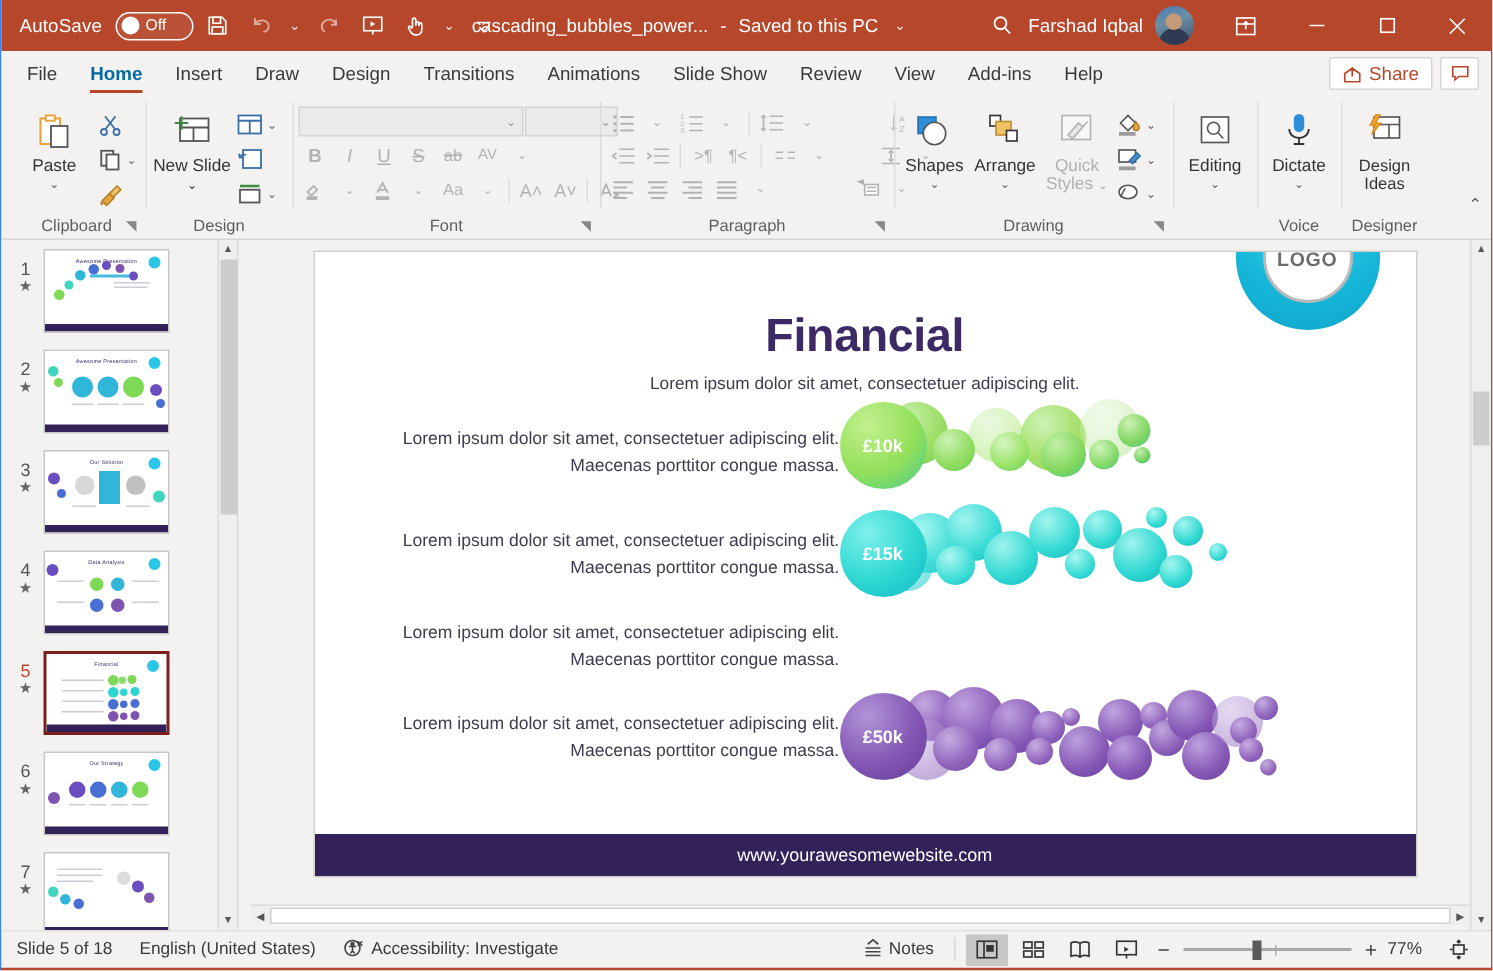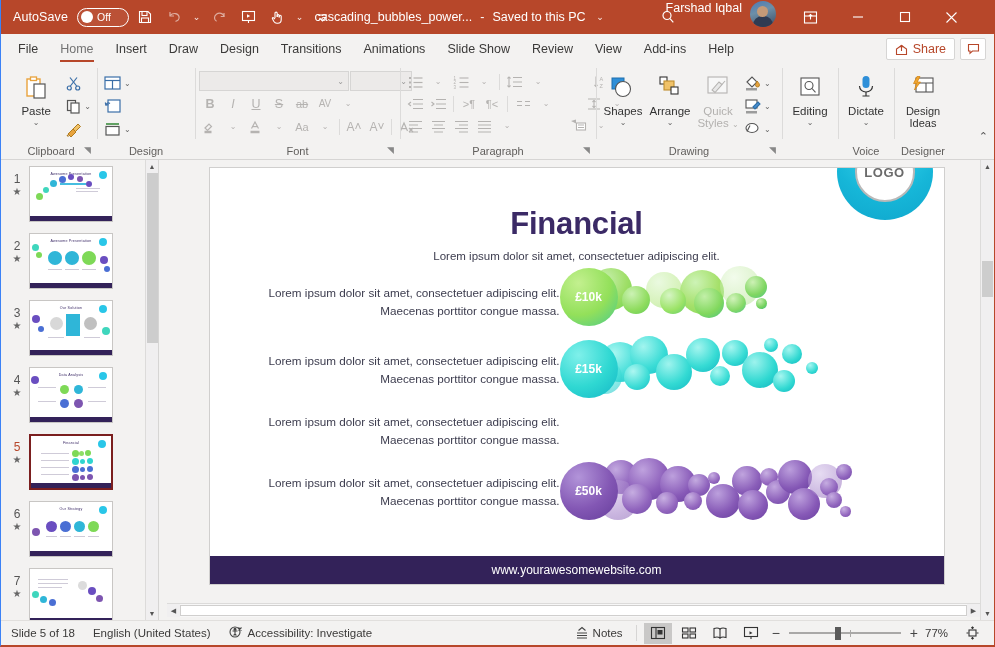--- a/index.html
+++ b/index.html
@@ -36,21 +36,21 @@
   .tb-icon svg { display:block; }
   .tb-icon.dim { opacity: .55; }
   .tb-chev { width: 13px; display:flex; align-items:center; justify-content:center; font-size:9px; opacity:.9;}
   .tb-center {
     position: absolute; left: 0; right: 0; display: flex; align-items: center;
     justify-content: center; gap: 8px; pointer-events: none;
   }
   .tb-center > * { pointer-events: auto; }
   .doc-title { font-size: 12.5px; }
   .saved-state { font-size: 12.5px; }
-  .tb-right { margin-left: auto; display: flex; gap: 2px; padding-right: 20px; }
+  .tb-right { margin-left: auto; display: flex; align-items: center; gap: 2px; padding-right: 0; }
   .username { font-size: 12.5px; margin-right: 6px; }
   .avatar {
     width: 26px; height: 26px; border-radius: 50%; overflow:hidden;
     background: linear-gradient(160deg,#4a7ab5 0%, #6d8fa8 40%, #3b4b63 100%);
     position: relative; margin-right: 10px; flex-shrink:0;
   }
   .avatar::after {
     content:""; position:absolute; width:11px; height:11px; border-radius:50%;
     background:#c49a78; left:7px; top:5px;
   }
@@ -59,21 +59,21 @@
     background:#2f3b52; left:3px; bottom:0;
   }
   .wbtn { width: 45px; height: 32px; display:flex; align-items:center; justify-content:center; }
 
   
   .tabsbar {
     height: 30px; background: #f3f2f1; display: flex; align-items: stretch;
     flex-shrink: 0; font-size: 12.5px; color: #444; padding-left: 6px;
   }
   .tab { padding: 0 11px; display:flex; align-items:center; position:relative; color:#3b3a39;}
-  .tab.active { color: #737373; font-weight: normal;}
+  .tab.active { color: #0369a1; font-weight: bold;}
   .tab.active::after {
     content:""; position:absolute; left:11px; right:11px; bottom:2px; height:2.5px; background:#b7472a;
   }
   .tabs-right { margin-left:auto; display:flex; align-items:center; gap:5px; padding-right:8px;}
   .share-btn {
     display:flex; align-items:center; gap:5px; border:1px solid #d6d5d4; background:#fff;
     height:22px; padding:0 8px; color:#b7472a; font-size:12.5px; border-radius:2px;
   }
   .comment-btn {
     width:26px; height:22px; border:1px solid #d6d5d4; background:#fff;
@@ -186,21 +186,21 @@
   .bubble { position:absolute; border-radius:50%; }
   .bub-label {
     position:absolute; border-radius:50%; display:flex; align-items:center; justify-content:center;
     color:#fff; font-weight:bold; font-size:12px; z-index:5;
   }
   .slide-footer {
     position:absolute; left:0; right:0; bottom:0; height:28px; background:#332259;
     color:#fff; font-size:12px; display:flex; align-items:center; justify-content:center;
   }
   .logo-badge {
-    position:absolute; right:11px; top:-44px; width:96px; height:96px; border-radius:50%;
+    position:absolute; right:24px; top:-44px; width:96px; height:96px; border-radius:50%;
     background: radial-gradient(circle at 50% 20%, #3ad8f0 0%, #16b6d8 60%, #0fa6cc 100%);
     display:flex; align-items:center; justify-content:center; z-index:20;
   }
   .logo-badge .inner {
     width:60px; height:60px; border-radius:50%; background:#fff; border:2px solid #b9b9b9;
     display:flex;align-items:center;justify-content:center;
     font-size:13px; font-weight:bold; color:#6b6b6b; letter-spacing:.5px;
   }
   .hscroll {
     height:14px; background:#f0eff0; border-top:1px solid #dcdbda; display:flex; align-items:center;
@@ -425,20 +425,33 @@
         </div>
       </div>
       <div class="g-label">
         <span>Clipboard</span>
         <span class="dlg">◥</span>
       </div>
     </div>
 
     <div class="group" style="width:98px">
       <div class="g-body">
+        <div class="big-btn" style="width:54px">
+          <span class="ico">
+            <svg width="30" height="28" viewBox="0 0 30 28" fill="none" stroke="#555" stroke-width="1.2">
+              <rect x="7" y="5" width="19" height="15" fill="#fff"></rect>
+                <path d="M7 11h19M16 11v9"></path>
+              <path d="M4 3.5v9M-.5 8h9" stroke="#3d8c40" stroke-width="1.4" transform="translate(4,0)"></path>
+            </svg>
+          </span>
+          <span class="lbl">
+            <span>New Slide</span>
+            <span style="font-size:8px"> ⌄</span>
+          </span>
+        </div>
         <div class="sm-col">
           <div class="sm-btn">
             <svg width="19" height="16" viewBox="0 0 19 16" fill="none" stroke="#3b6fa8" stroke-width="1.2">
               <rect x="2" y="2" width="15" height="12" fill="#fff"></rect>
                 <path d="M2 5.5h15"></path>
                 <path d="M9.5 5.5V14"></path>
             </svg>
             <span class="cv">⌄</span>
           </div>
           <div class="sm-btn">

